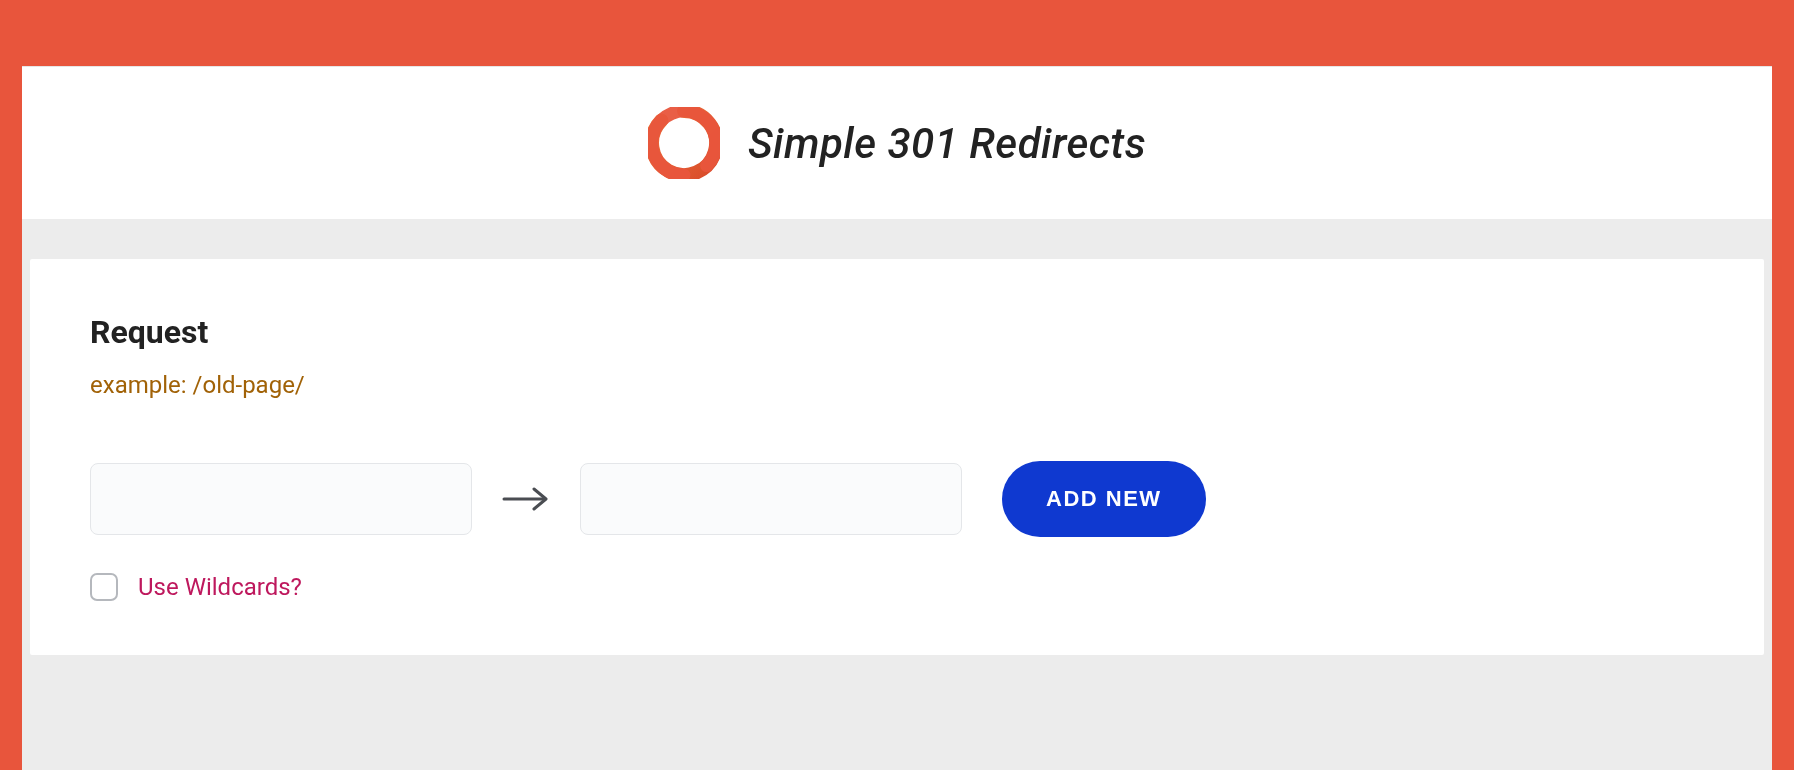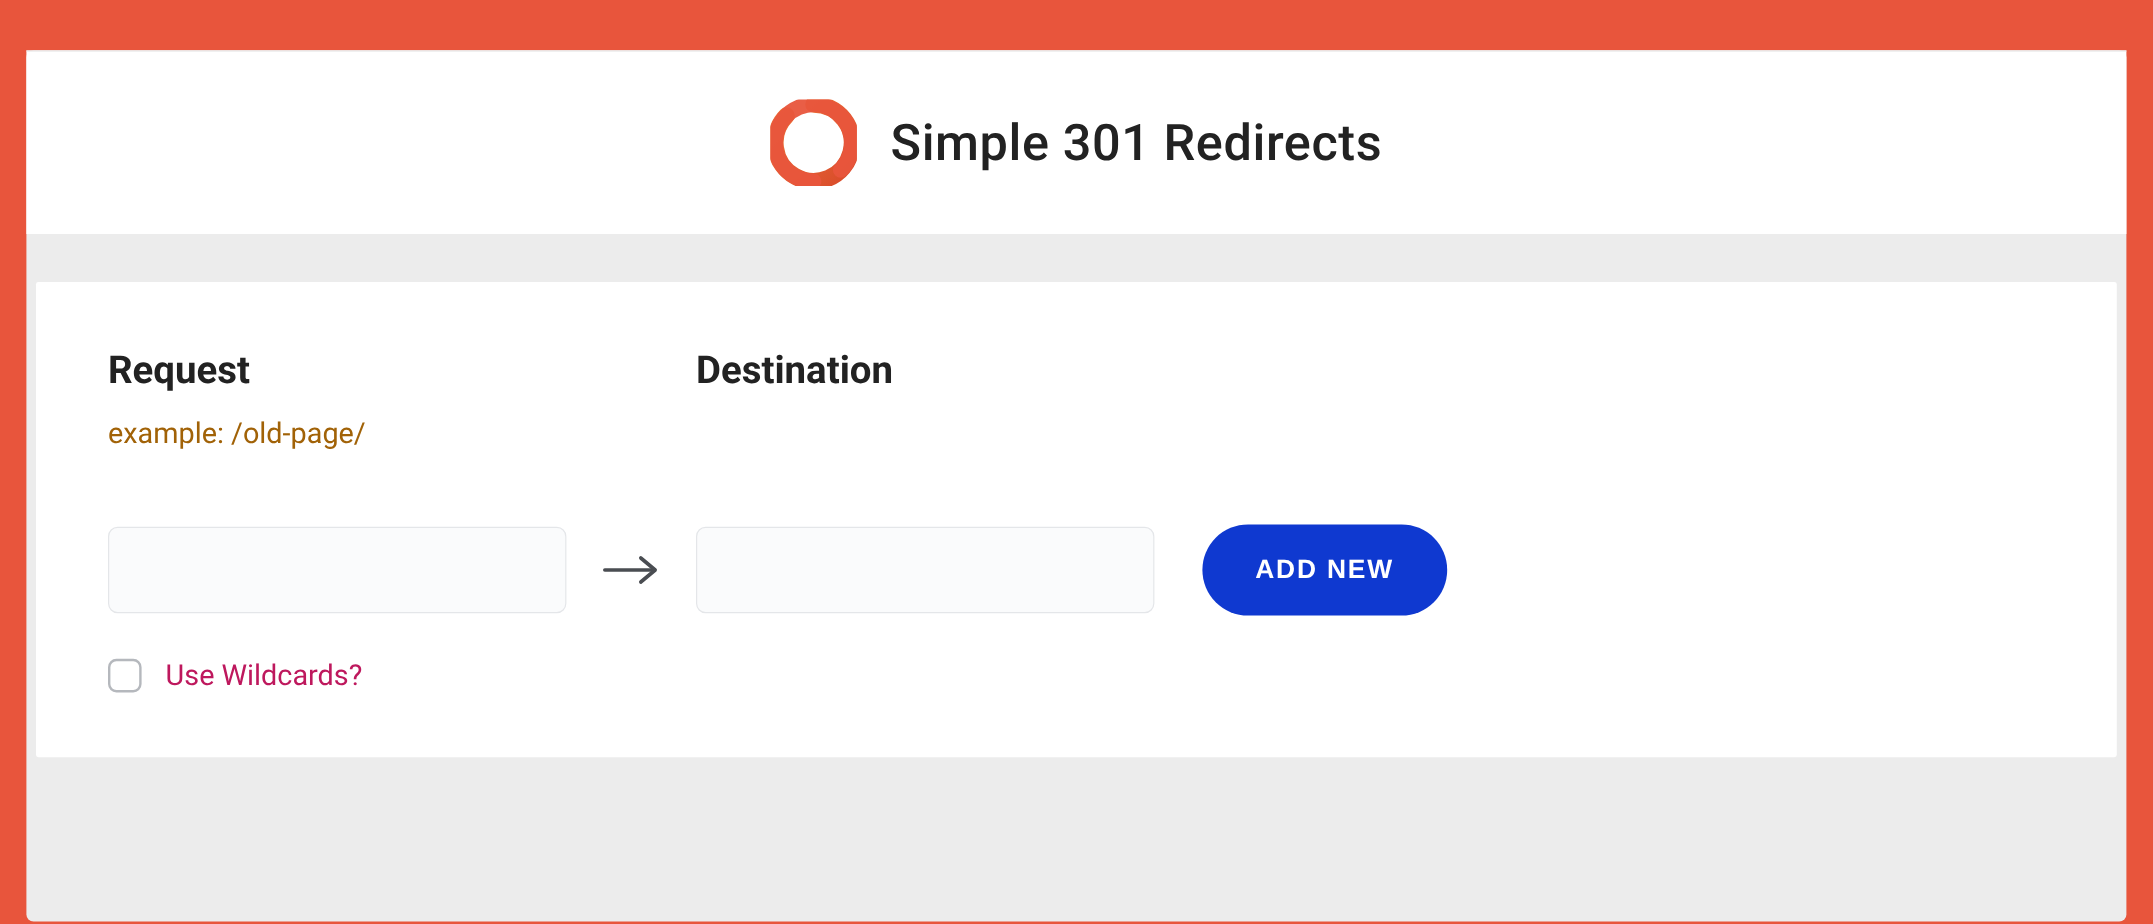--- a/index.html
+++ b/index.html
@@ -17,25 +17,26 @@
   }
   .outer-panel {
     background: #ececec;
     border-radius: 6px;
     width: 100%;
     min-height: 100%;
   }
   .header-card {
     background: #ffffff;
     border-top: 1px solid #e6e6e6;
-    margin-top: 20px;
+    margin-top: 44px;
     padding: 40px 60px;
     display: flex;
     align-items: center;
     justify-content: center;
+    font-style: italic;
   }
   .header-content {
     display: flex;
     align-items: center;
     gap: 28px;
   }
   .brand-icon {
     width: 72px;
     height: 72px;
   }
@@ -164,21 +165,20 @@
     </div>
   </div>
 
   <div class="form-card">
     <div class="columns">
       <div class="col-request">
         <div class="col-heading">Request</div>
         <div class="col-subtext">example: /old-page/</div>
       </div>
       <div class="col-destination">
-        <div class="col-heading">Destination</div>
       </div>
     </div>
 
     <div class="input-row">
       <input type="text" class="text-input input-request" value="" style="">
       <span class="arrow-wrap">
         <svg class="arrow-icon" viewBox="0 0 48 28">
           <line x1="2" y1="14" x2="42" y2="14" stroke="#4a4d52" stroke-width="3" stroke-linecap="round"></line>
           <polyline points="32,4 44,14 32,24" fill="none" stroke="#4a4d52" stroke-width="3" stroke-linecap="round" stroke-linejoin="round"></polyline>
         </svg>

